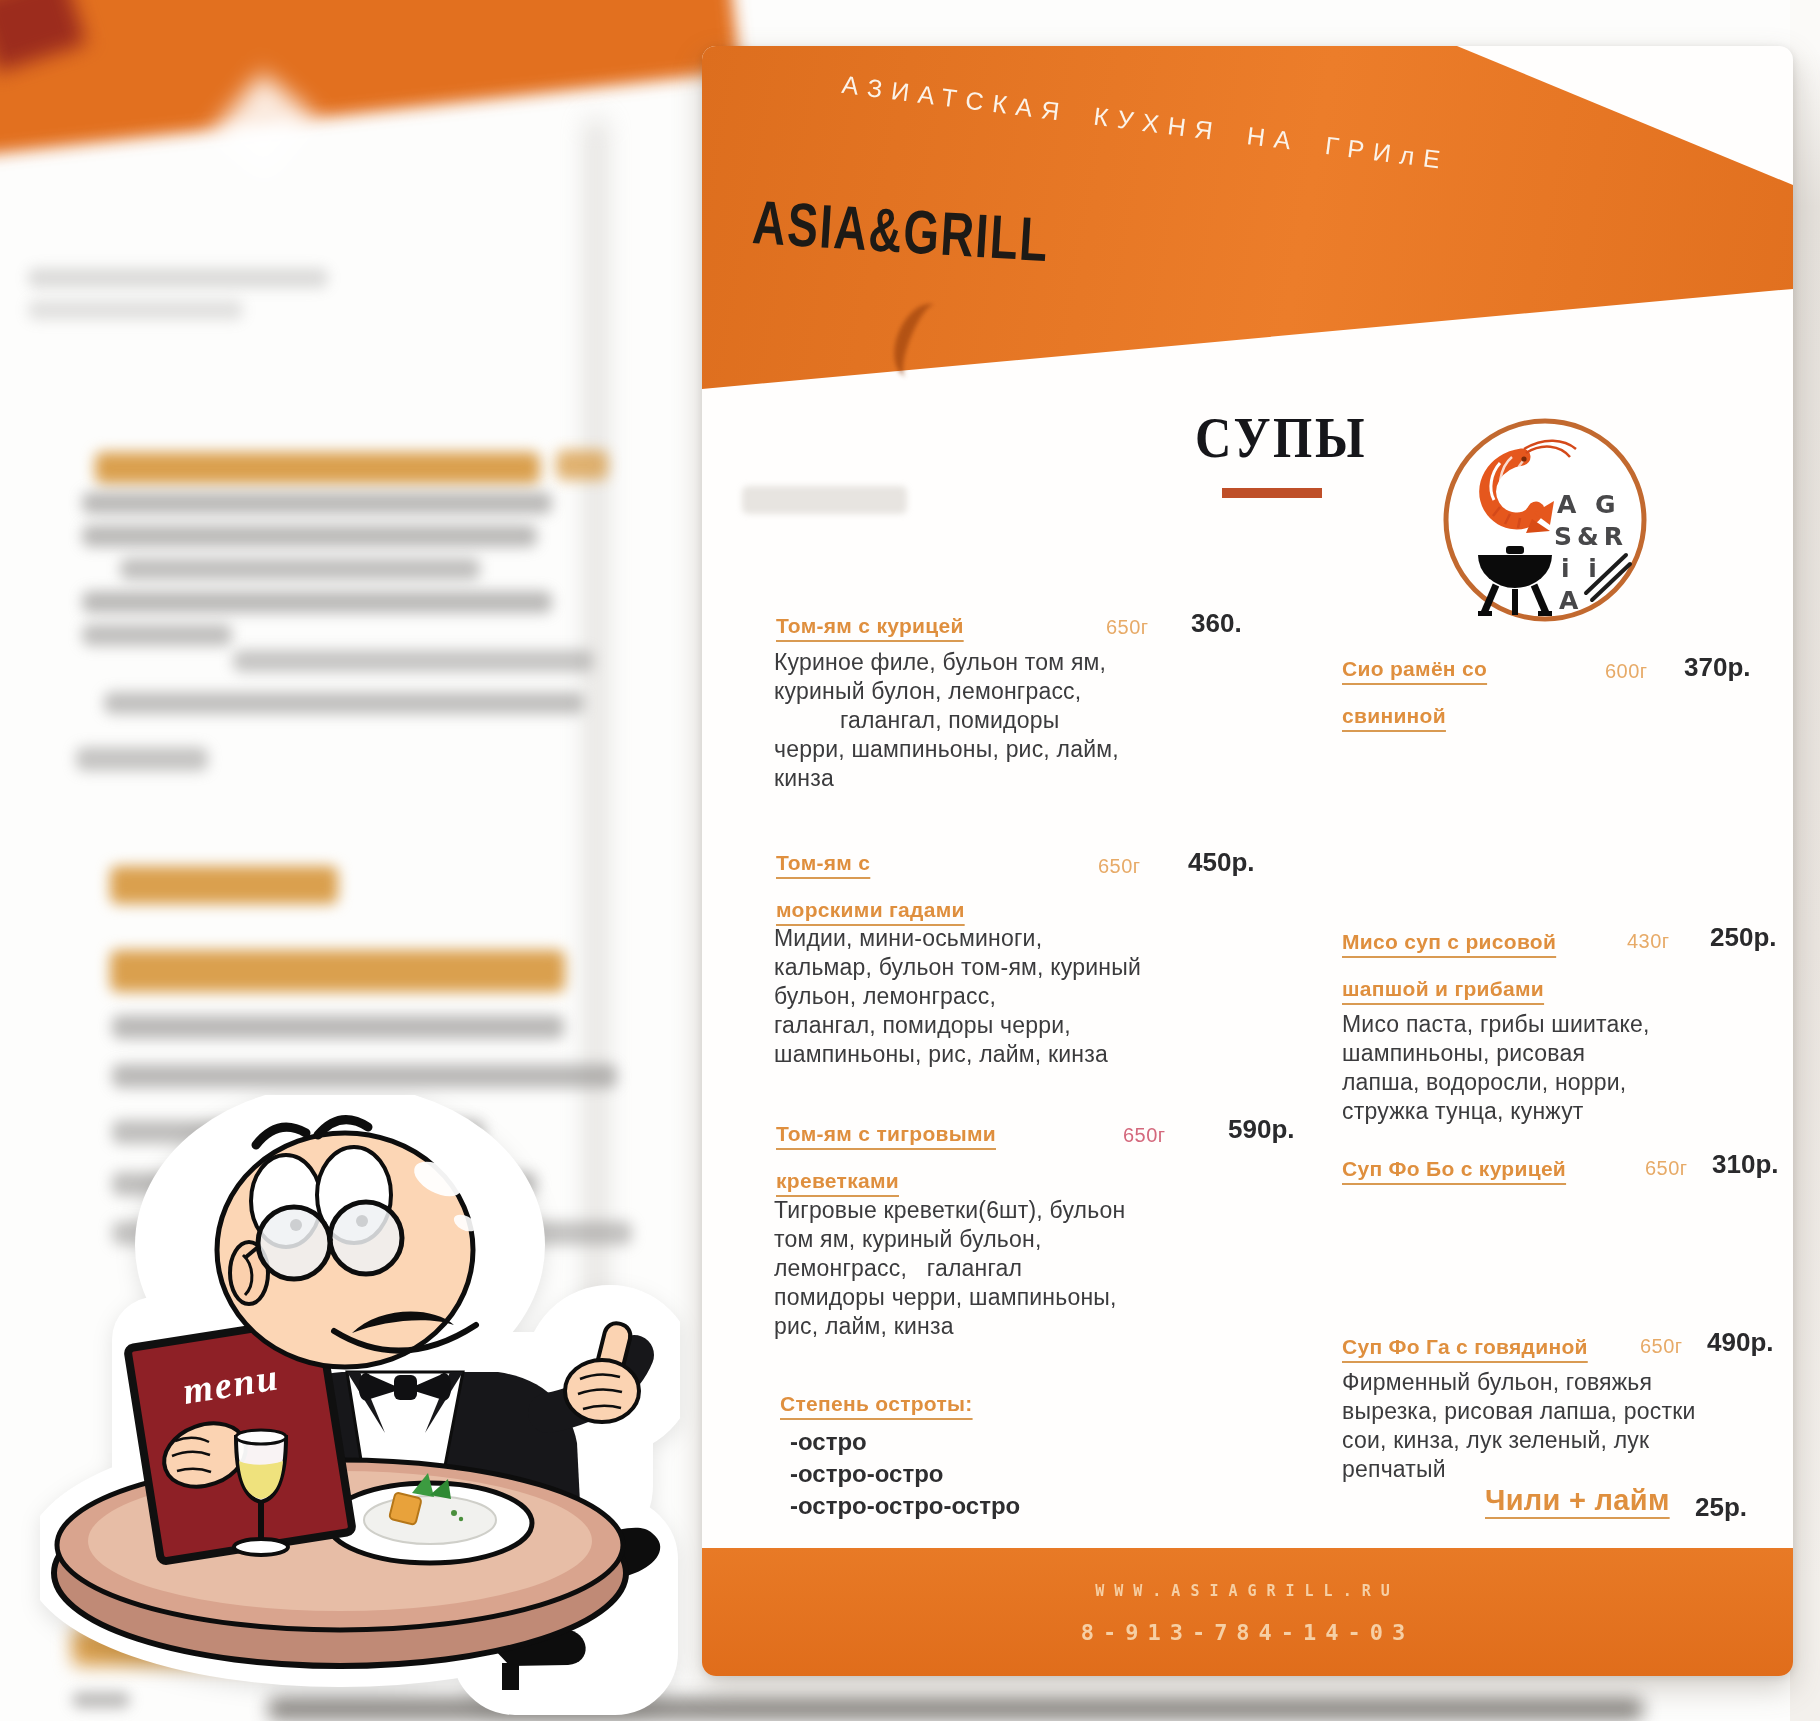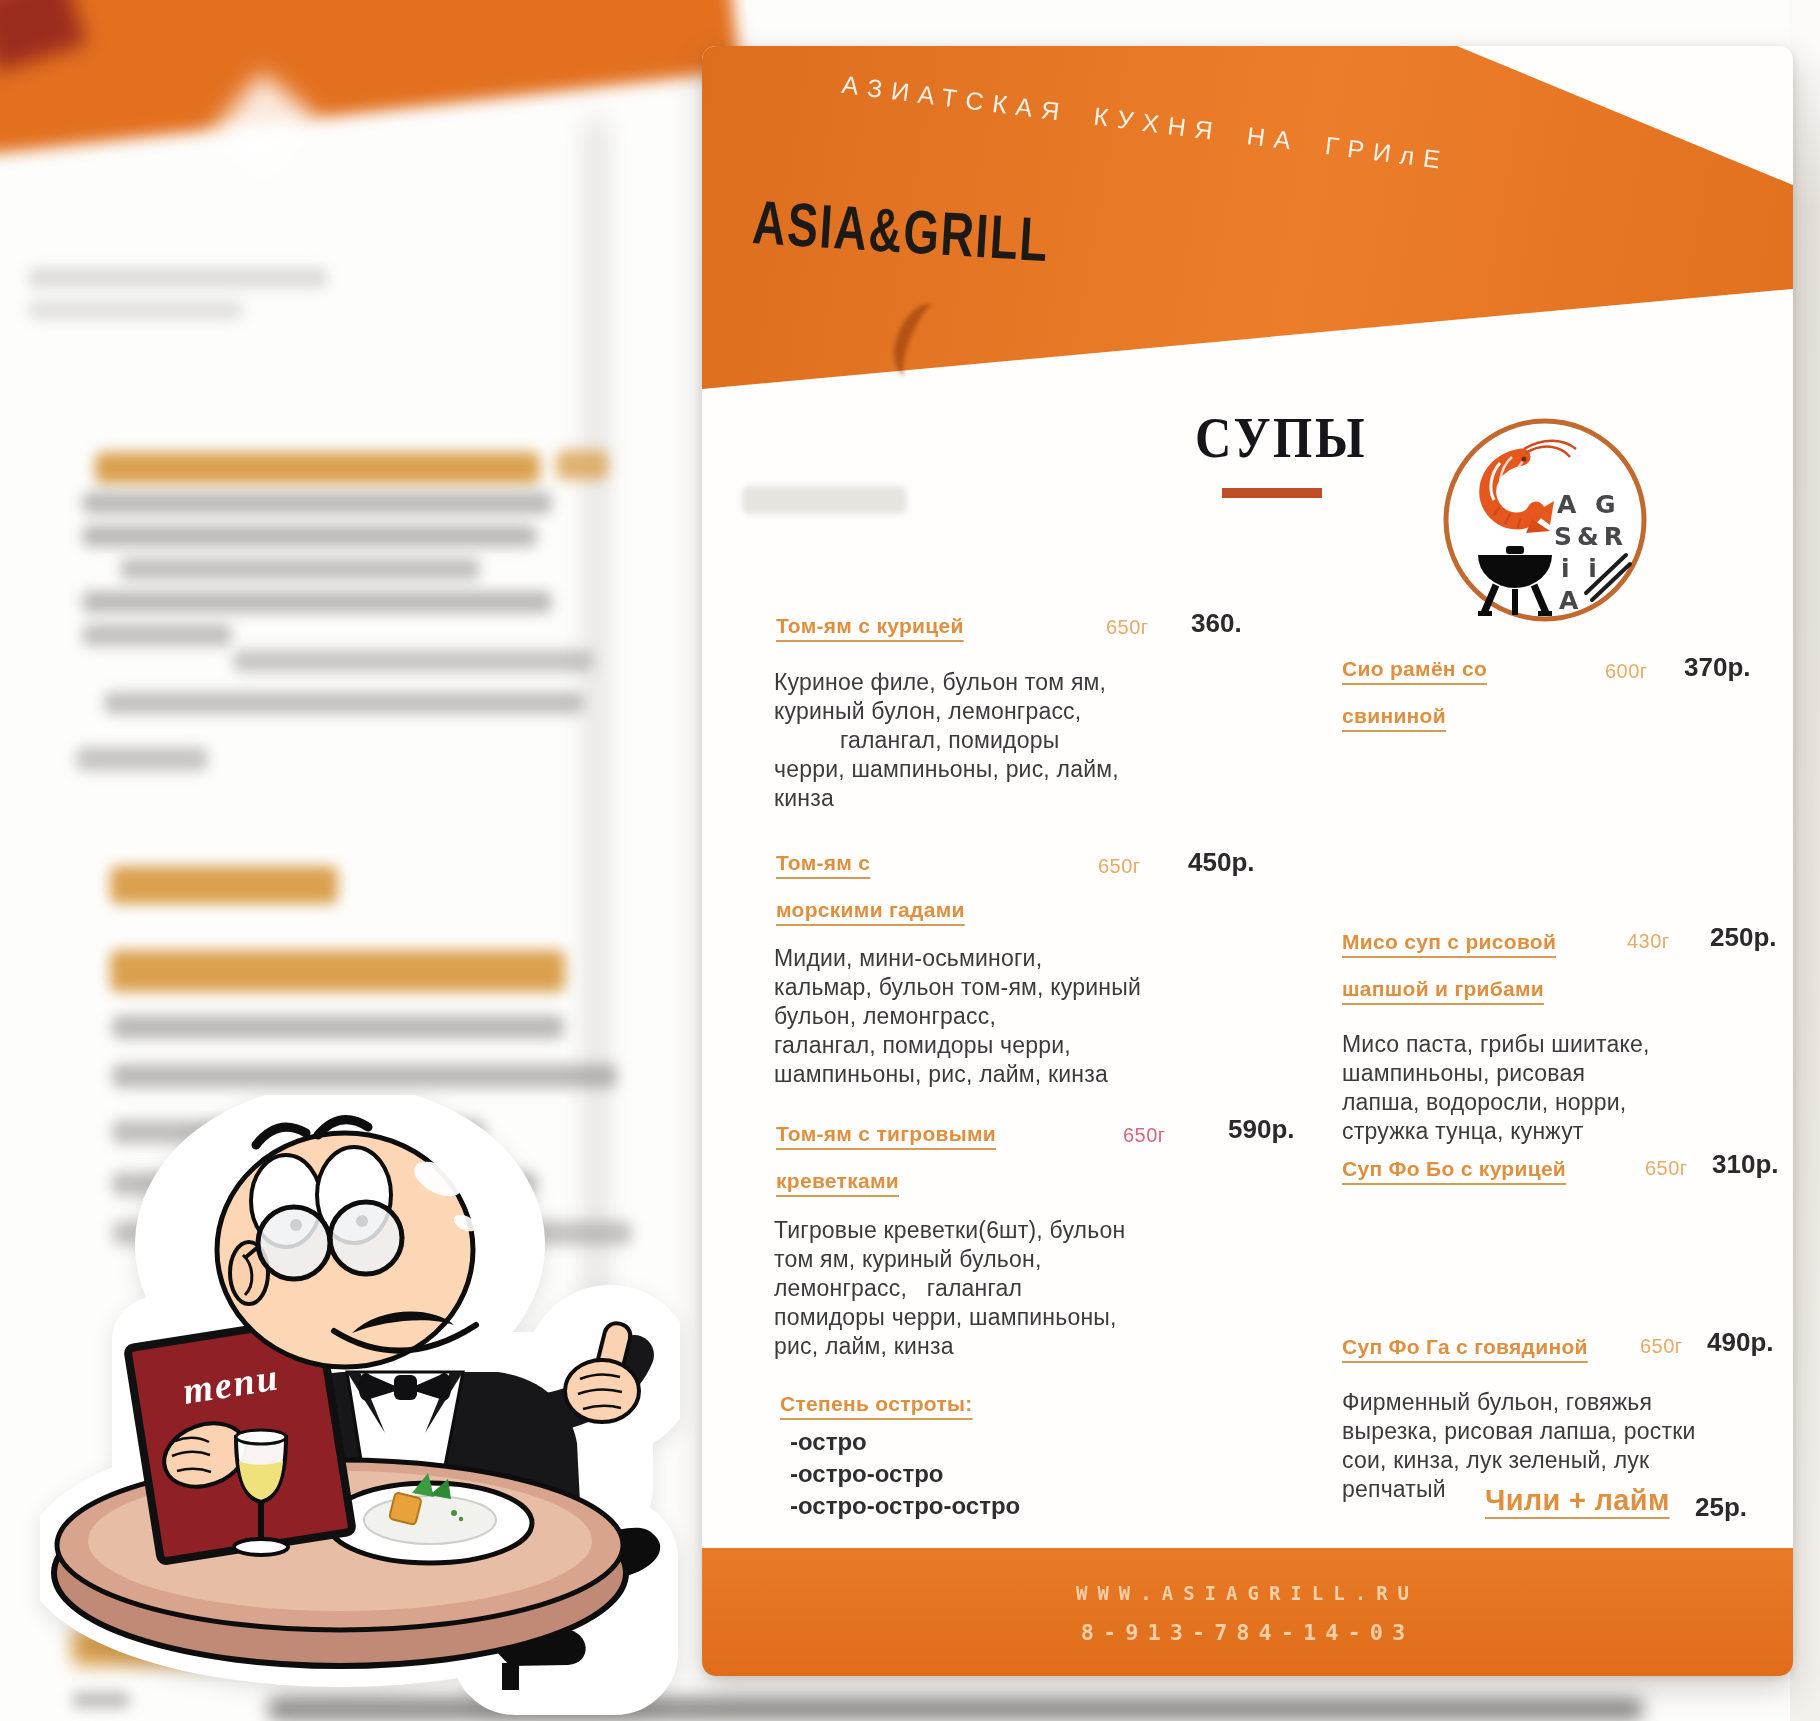--- a/index.html
+++ b/index.html
@@ -43,28 +43,28 @@
   .soup-underline{left:520px;top:442px;width:100px;height:10px;background:#bf4f28;}
   .logo{left:740px;top:371px;width:206px;height:206px;}
   
   .t{position:absolute;font-size:21px;line-height:47px;font-weight:700;color:#df8f3e;
      text-decoration:underline;text-decoration-color:#d99a52;text-decoration-thickness:2px;
      text-underline-offset:7px;white-space:pre-line;letter-spacing:.3px;}
   .w{position:absolute;font-size:20px;color:#e7aa67;letter-spacing:.5px;}
   .w.pink{color:#d4687c;}
   .p{position:absolute;font-size:26px;font-weight:700;color:#2a2a2c;}
   .d{position:absolute;font-size:23px;line-height:29px;color:#3b3b3d;white-space:pre-wrap;
-     letter-spacing:.2px;margin-top:20px;}
+     letter-spacing:.2px;}
   .spice-opt{position:absolute;font-size:24px;font-weight:600;color:#2e2e30;}
   .chili{font-size:29px;line-height:34px;}
   .footer{left:0;top:1502px;width:1091px;height:128px;border-radius:0 0 14px 14px;
           background:linear-gradient(#e87a26,#e06d1b);}
   .fline{position:absolute;width:100%;text-align:center;color:#f6cfa4;
          font-family:"DejaVu Sans Mono",monospace;font-weight:700;}
-  .fweb{top:34px;font-size:19px;letter-spacing:10px;}
+  .fweb{top:34px;font-size:15px;letter-spacing:10px;}
   .fphone{top:72px;font-size:22px;letter-spacing:9px;}
   
   .cartoon{left:40px;top:1095px;width:640px;height:626px;z-index:6;
            filter:drop-shadow(0 6px 10px rgba(0,0,0,.10));}
   .menu-script{font-family:"Liberation Serif",serif;font-style:italic;font-weight:700;
                font-size:38px;fill:#ffffff;letter-spacing:2px;}
   .logo-letter{font-family:"DejaVu Sans",sans-serif;font-weight:700;font-size:25px;fill:#48484a;
                letter-spacing:5px;}
 </style>
 </head>

